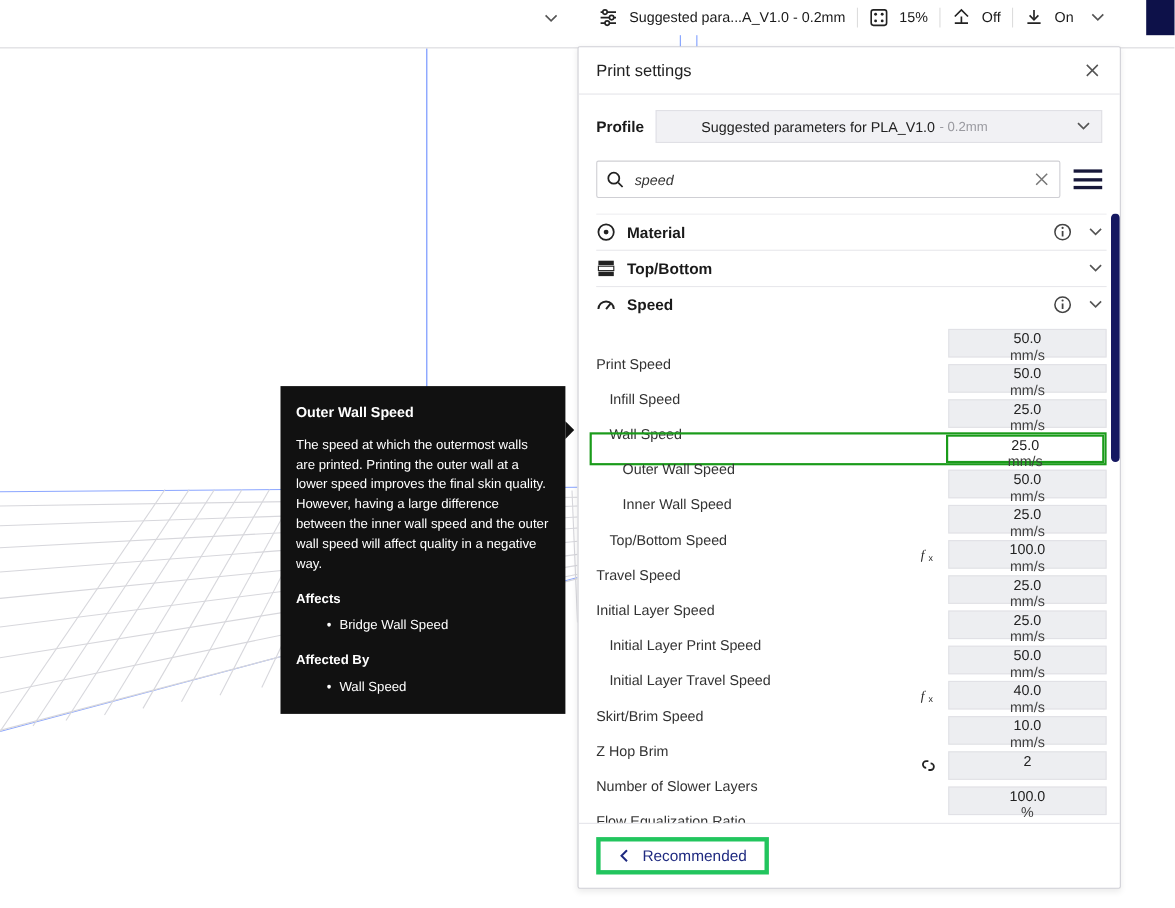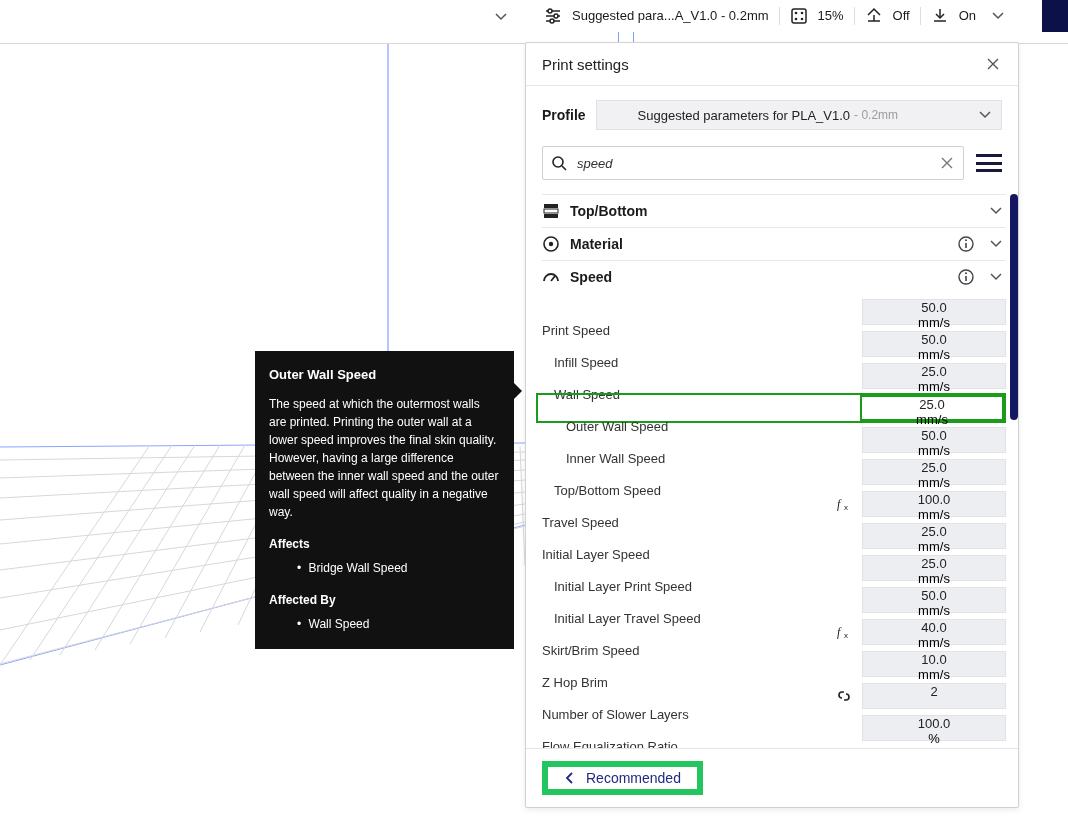--- a/index.html
+++ b/index.html
@@ -45,31 +45,31 @@
   .cat { border-top: 1px solid #e8e8ec; }
   .cat-header { display:flex; align-items:center; gap:10px; height: 32px; cursor:pointer; }
   .cat-header .cat-title { font-weight:700; font-size: 14px; flex:1 1 auto; }
   .cat-header .info-ic, .cat-header .chev-ic { width: 20px; display:flex; align-items:center; justify-content:center; }
 
   .settings-block { display:flex; flex-direction:column; padding: 4px 0 8px 0; gap:2px; }
   .srow { display:flex; align-items:center; height: 30px; gap: 8px; }
   .srow .slabel { flex: 1 1 auto; font-size: 13px; color:#333; white-space:nowrap; overflow:hidden; text-overflow:ellipsis;margin-top:36px; }
   .srow .badge { width: 20px; display:flex; align-items:center; justify-content:center; }
   .srow .sval { width: 144px; height: 26px; background:#edeef1; border:1px solid #e1e1e6; display:flex; align-items:center; justify-content:space-between; padding: 0 8px; font-size: 13px; color:#222;flex-direction:column; }
-  .srow .sval .unit { color:#000000; }
+  .srow .sval .unit { color:#404040; }
   .srow.highlight .sval { border: 2px solid #1a9b1a; background: #fff; }
   .srow.highlight { border: 2px solid #1a9b1a; padding-left: 4px; margin-left:-6px; }
 
   .ind1 { padding-left: 12px; }
   .ind2 { padding-left: 24px; }
 
   .scrollbar { position:absolute; right: 0; top: 0; width: 8px; height: 226px; background:#151861; border-radius: 4px; }
 
   .panel-footer { display:flex; align-items:center; padding: 12px 16px; border-top:1px solid #e5e5ea; gap: 8px; }
-  .rec-btn { height: 34px; border:6px solid #22c55e; color:#1f2a80; background:#fff; display:flex; align-items:center; gap:10px; padding: 0 16px; font-size: 14px; cursor:pointer; }
+  .rec-btn { height: 34px; border:4px solid #22c55e; color:#1f2a80; background:#fff; display:flex; align-items:center; gap:10px; padding: 0 16px; font-size: 14px; cursor:pointer; }
 
   
   .tooltip { position:absolute; left: 255px; top: 351px; width: 259px; background:#111; color:#fff; padding: 14px 14px 16px 14px; font-size: 12px; line-height: 1.5; }
   .tooltip .tt-arrow { position:absolute; right:-8px; top:32px; width:0; height:0; border-top:8px solid transparent; border-bottom:8px solid transparent; border-left:8px solid #111; }
   .tooltip .tt-title { font-weight:700; font-size: 13px; margin-bottom: 10px; }
   .tooltip .tt-sub { font-weight:700; font-size: 12px; margin: 14px 0 6px 0; }
   .tooltip ul { margin: 4px 0 0 0; padding: 0 0 0 28px; list-style: none; }
   .tooltip ul li::before { content: "• "; margin-right: 4px; }
 
   .right-edge { position: absolute; left: 1042px; top: 0; width: 26px; height: 32px; background: #0d1149; }
@@ -241,50 +241,50 @@
       </div>
     </div>
 
     <div class="cat-list">
       <div class="scrollbar"></div>
 
       <div class="cat">
         <div class="cat-header">
           <span class="icon">
             <svg width="18" height="18" viewBox="0 0 18 18">
-                <rect x="2" y="2" width="14" height="4" fill="#222"></rect>
-                <rect x="2" y="12" width="14" height="4" fill="#222"></rect>
-                <rect x="2" y="7" width="14" height="4" fill="none" stroke="#222" stroke-width="1"></rect>
-              </svg>
-          </span>
-          <span class="cat-title">Top/Bottom</span>
-          <span class="chev-ic">
-              <svg width="12" height="12" viewBox="0 0 12 12">
-                <path d="M1 3 L6 8 L11 3" fill="none" stroke="#555" stroke-width="1.5"></path>
-              </svg>
-            </span>
-        </div>
-      </div>
-
-      <div class="cat">
-        <div class="cat-header">
-          <span class="icon">
-            <svg width="18" height="18" viewBox="0 0 18 18">
                 <circle cx="9" cy="9" r="7" fill="none" stroke="#222" stroke-width="1.6"></circle>
                 <circle cx="9" cy="9" r="2.2" fill="#222"></circle>
               </svg>
           </span>
           <span class="cat-title">Material</span>
           <span class="info-ic">
               <svg width="16" height="16" viewBox="0 0 16 16">
                 <circle cx="8" cy="8" r="7" fill="none" stroke="#444" stroke-width="1.4"></circle>
                 <line x1="8" y1="7" x2="8" y2="12" stroke="#444" stroke-width="1.6"></line>
                 <circle cx="8" cy="4.2" r="1" fill="#444"></circle>
               </svg>
             </span>
+          <span class="chev-ic">
+              <svg width="12" height="12" viewBox="0 0 12 12">
+                <path d="M1 3 L6 8 L11 3" fill="none" stroke="#555" stroke-width="1.5"></path>
+              </svg>
+            </span>
+        </div>
+      </div>
+
+      <div class="cat">
+        <div class="cat-header">
+          <span class="icon">
+            <svg width="18" height="18" viewBox="0 0 18 18">
+                <rect x="2" y="2" width="14" height="4" fill="#222"></rect>
+                <rect x="2" y="12" width="14" height="4" fill="#222"></rect>
+                <rect x="2" y="7" width="14" height="4" fill="none" stroke="#222" stroke-width="1"></rect>
+              </svg>
+          </span>
+          <span class="cat-title">Top/Bottom</span>
           <span class="chev-ic">
               <svg width="12" height="12" viewBox="0 0 12 12">
                 <path d="M1 3 L6 8 L11 3" fill="none" stroke="#555" stroke-width="1.5"></path>
               </svg>
             </span>
         </div>
       </div>
 
       <div class="cat">
         <div class="cat-header">

